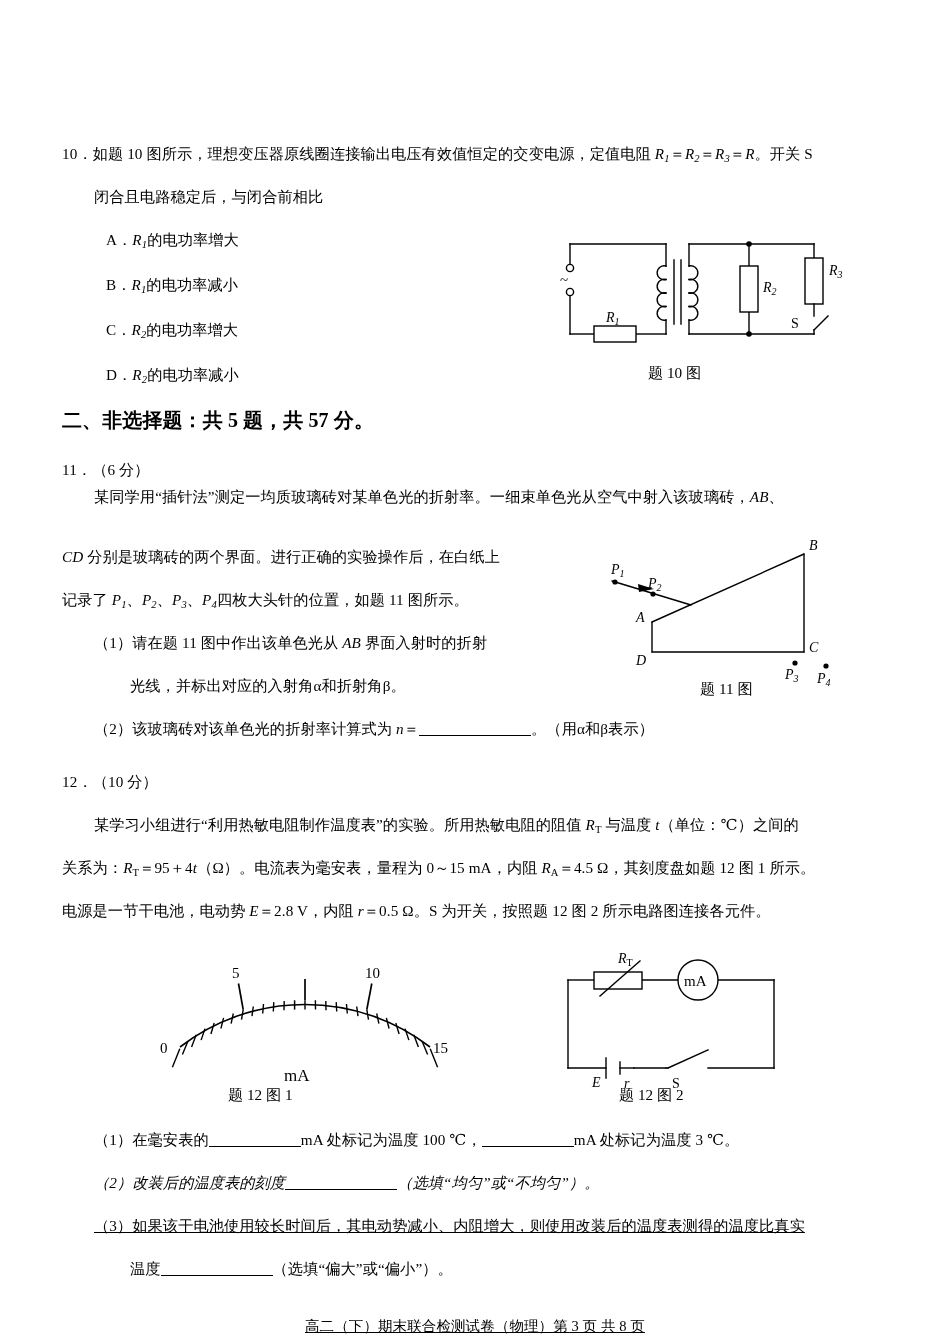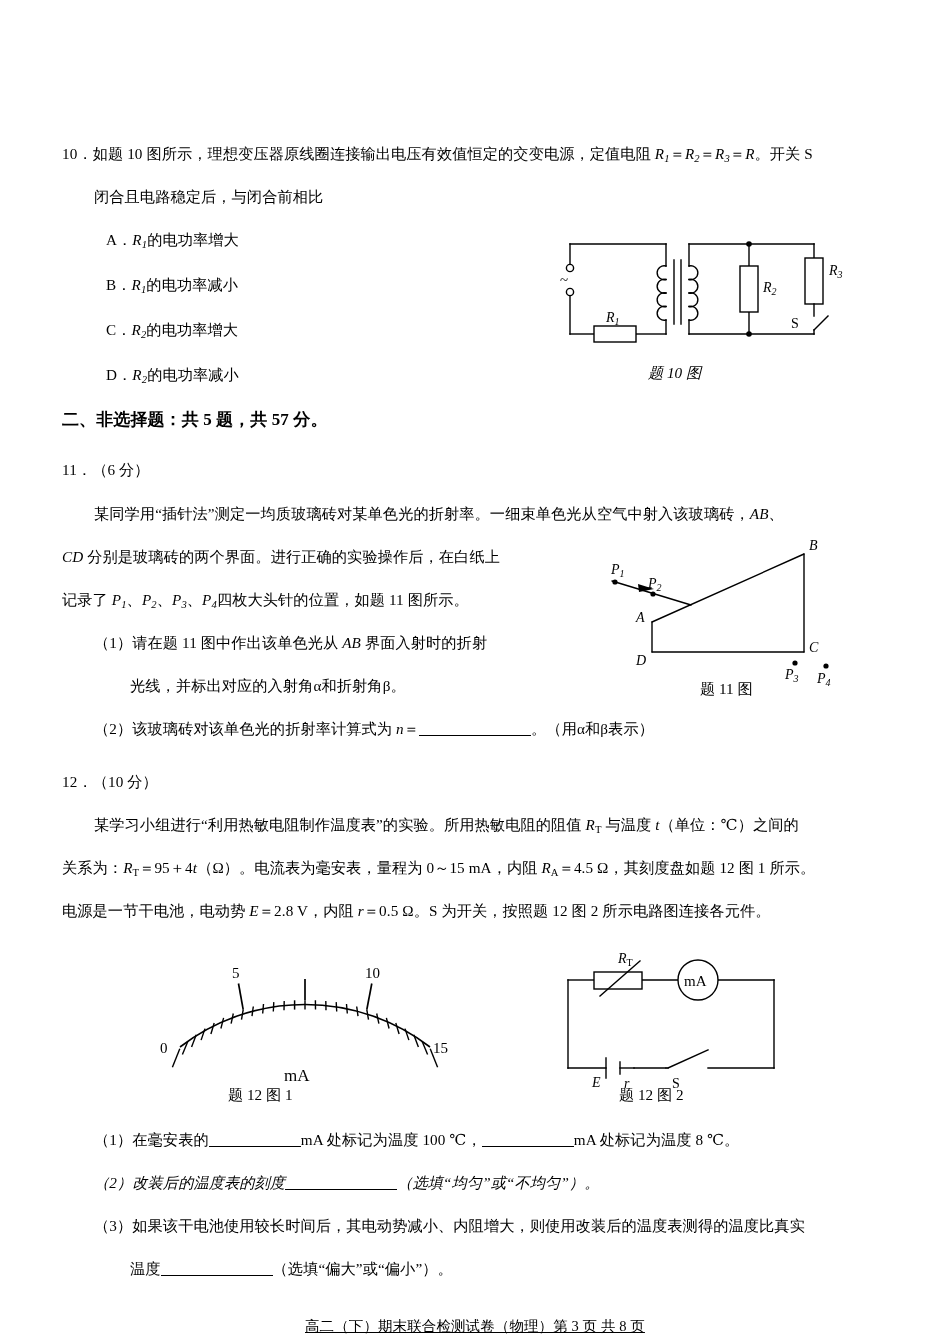--- a/index.html
+++ b/index.html
@@ -119,29 +119,29 @@
       <circle cx="22" cy="38" r="3.6" fill="#fff" stroke="#000" stroke-width="1.4"></circle>
       <circle cx="22" cy="62" r="3.6" fill="#fff" stroke="#000" stroke-width="1.4"></circle>
       <text x="12" y="55" font-family="Liberation Serif, serif" font-size="15">~</text>
 
       <text x="58" y="92" class="lbl" font-size="14">R<tspan font-size="10" dy="3">1</tspan></text>
       <text x="215" y="62" class="lbl" font-size="14">R<tspan font-size="10" dy="3">2</tspan></text>
       <text x="281" y="45" class="lbl" font-size="14">R<tspan font-size="10" dy="3">3</tspan></text>
       <text x="243" y="98" font-family="Liberation Serif, serif" font-size="14">S</text>
     </svg>
   </div>
-  <div class="figcap" style="left:648px; top:331px;font-style:italic;">题 10 图</div>
-
-  <div class="ln bold" style="left:62px; top:378px; font-size:17px;">二、非选择题：共 5 题，共 57 分。</div>
+  <div class="figcap" style="left:648px; top:331px;">题 10 图</div>
+
+  <div class="ln bold" style="left:62px; top:378px; font-size:20px;">二、非选择题：共 5 题，共 57 分。</div>
 
   <div class="ln" style="left:62px; top:428px;">
     <span>11．</span><span>（6 分）</span>
   </div>
 
-  <div class="ln" style="left:94px; top:472px;">
+  <div class="ln" style="left:94px; top:455px;">
     <span>某同学用“插针法”测定一均质玻璃砖对某单色光的折射率。一细束单色光从空气中射入该玻璃砖，</span><span class="ital">AB</span><span>、</span>
   </div>
   <div class="ln" style="left:62px; top:515px;">
     <span class="ital">CD</span><span> 分别是玻璃砖的两个界面。进行正确的实验操作后，在白纸上</span>
   </div>
   <div class="ln" style="left:62px; top:558px;">
     <span>记录了 </span><span class="ital"><span>P</span><sub>1</sub></span>、<span class="ital"><span>P</span><sub>2</sub></span>、<span class="ital"><span>P</span><sub>3</sub></span>、<span class="ital"><span>P</span><sub>4</sub></span><span>四枚大头针的位置，如题 11 图所示。</span>
   </div>
 
   <div class="ln" style="left:94px; top:601px;">
@@ -287,27 +287,27 @@
       <text x="70" y="13" class="lbl" font-size="14">R<tspan font-size="10" dy="3" font-style="normal">T</tspan></text>
       <text x="136" y="36" font-family="Liberation Serif, serif" font-size="15">mA</text>
       <text x="44" y="137" class="lbl" font-size="14">E</text>
       <text x="76" y="138" class="lbl" font-size="14">r</text>
       <text x="124" y="138" font-family="Liberation Serif, serif" font-size="14">S</text>
     </svg>
   </div>
   <div class="figcap" style="left:619px; top:1053px;">题 12 图 2</div>
 
   <div class="ln" style="left:94px; top:1098px;">
-    <span>（1）在毫安表的</span><span class="blank-m"></span><span>mA 处标记为温度 100 ℃，</span><span class="blank-m"></span><span>mA 处标记为温度 8 ℃。</span>
+    <span>（1）在毫安表的</span><span class="blank-m"></span><span>mA 处标记为温度 100 ℃，</span><span class="blank-m"></span><span>mA 处标记为温度 3 ℃。</span>
   </div>
 
   <div class="ln" style="left:94px; top:1141px;font-style:italic;">
     <span>（2）改装后的温度表的刻度</span><span class="blank-l"></span><span>（选填“均匀”或“不均匀”）。</span>
   </div>
 
-  <div class="ln" style="left:94px; top:1184px;">（3）如果该干电池使用较长时间后，其电动势减小、内阻增大，则使用改装后的温度表测得的温度比真实</div>
+  <div class="ln" style="left:94px; top:1184px;text-decoration:underline;">（3）如果该干电池使用较长时间后，其电动势减小、内阻增大，则使用改装后的温度表测得的温度比真实</div>
   <div class="ln" style="left:130px; top:1227px;">
     <span>温度</span><span class="blank-l"></span><span>（选填“偏大”或“偏小”）。</span>
   </div>
 
   <div class="ln" style="left:305px; top:1284px; font-size:14.5px;text-decoration:underline;">高二（下）期末联合检测试卷（物理）第 3 页  共 8 页</div>
 
 </div>
 
 </body></html>

